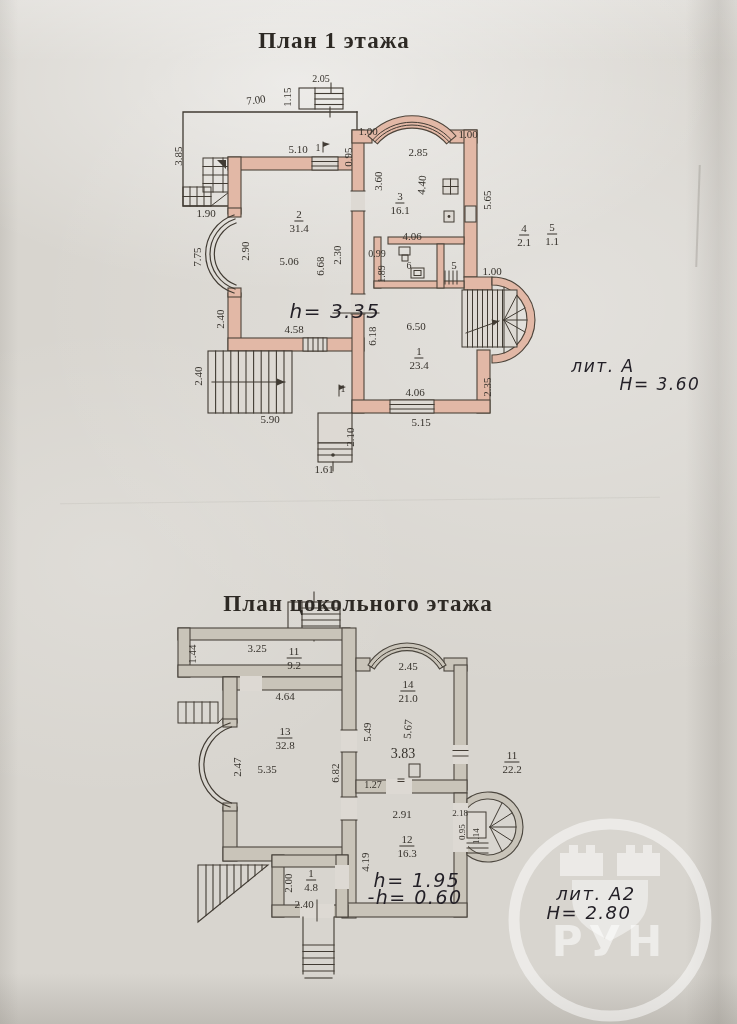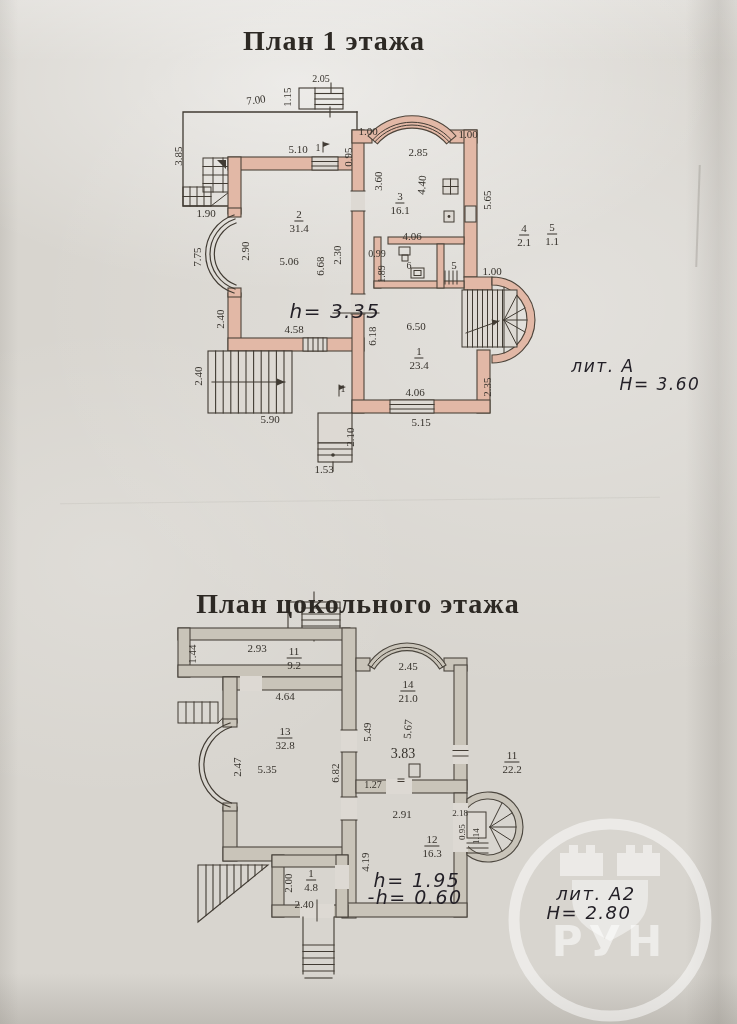--- a/index.html
+++ b/index.html
@@ -7,21 +7,21 @@
   .paper{position:absolute;inset:0;background:
     radial-gradient(600px 300px at 40% 8%, rgba(255,255,255,0.5), transparent 70%),
     radial-gradient(800px 600px at 75% 30%, rgba(255,255,255,0.28), transparent 65%),
     radial-gradient(500px 400px at 15% 55%, rgba(255,255,255,0.18), transparent 60%),
     linear-gradient(90deg, rgba(105,100,92,0.12) 0, rgba(0,0,0,0) 2.5%, rgba(0,0,0,0) 93%, rgba(105,100,92,0.18) 97.5%, rgba(150,146,138,0.12) 100%),
     linear-gradient(0deg, rgba(95,90,82,0.2) 0, rgba(0,0,0,0) 5%),
     linear-gradient(180deg, rgba(255,255,255,0.25) 0, rgba(0,0,0,0) 6%);
   }
   .crease{position:absolute;pointer-events:none;}
   svg{position:absolute;left:0;top:0;}
-  .plan-title{position:absolute;transform:translate(-50%,-50%);font-size:28px;font-weight:bold;color:#2d2924;letter-spacing:1px;white-space:nowrap;}
+  .plan-title{position:absolute;transform:translate(-50%,-50%);font-size:23px;font-weight:bold;color:#2d2924;letter-spacing:1px;white-space:nowrap;}
   .lbl{position:absolute;color:#36322c;white-space:nowrap;line-height:1;font-family:"Liberation Serif",serif;}
   .lbl.hw{font-family:"DejaVu Sans",sans-serif;font-style:italic;color:#221f26;letter-spacing:1.5px;}
   .frac{display:flex;flex-direction:column;align-items:center;line-height:1;}
   .frac .num{border-bottom:1.1px solid #36322c;padding:0 2px 1px;}
   .frac .den{padding-top:1px;}
   .wm-brand{position:absolute;left:20px;top:1024px;display:flex;align-items:center;gap:7px;color:rgba(255,255,255,0.8);font-family:"DejaVu Sans",sans-serif;font-weight:bold;font-size:19px;letter-spacing:0.5px;}
 </style>
 </head>
 <body>
 
@@ -373,28 +373,28 @@
     <div class="lbl frac" style="left: 419px; top: 358px; font-size: 11px; transform: translate(-50%, -50%);">
       <span class="num">1</span>
       <span class="den">23.4</span>
     </div>
     <div class="lbl" style="left: 198px; top: 376px; font-size: 11px; transform: translate(-50%, -50%) rotate(-90deg);">2.40</div>
     <div class="lbl" style="left: 270px; top: 419px; font-size: 11px; transform: translate(-50%, -50%);">5.90</div>
     <div class="lbl" style="left: 415px; top: 392px; font-size: 11px; transform: translate(-50%, -50%);">4.06</div>
     <div class="lbl" style="left: 487px; top: 387px; font-size: 11px; transform: translate(-50%, -50%) rotate(-90deg);">2.35</div>
     <div class="lbl" style="left: 421px; top: 422px; font-size: 11px; transform: translate(-50%, -50%);">5.15</div>
     <div class="lbl" style="left: 350px; top: 437px; font-size: 11px; transform: translate(-50%, -50%) rotate(-90deg);">2.10</div>
-    <div class="lbl" style="left: 324px; top: 469px; font-size: 11px; transform: translate(-50%, -50%);">1.53</div>
+    <div class="lbl" style="left: 324px; top: 469px; font-size: 11px; transform: translate(-50%, -50%);">1.61</div>
     <div class="lbl" style="left: 318px; top: 148px; font-size: 10px; transform: translate(-50%, -50%);">1</div>
     <div class="lbl" style="left: 343px; top: 389px; font-size: 10px; transform: translate(-50%, -50%);">1</div>
     <div class="lbl hw" style="left: 603px; top: 366px; font-size: 17px; transform: translate(-50%, -50%);">лит. А</div>
     <div class="lbl hw" style="left: 616px; top: 384px; font-size: 17px; transform: translate(-50%, -50%); margin-left: 44px;">Н= 3.60</div>
   </div>
 <div id="plan2-labels">
-    <div class="lbl" style="left: 257px; top: 648px; font-size: 11px; transform: translate(-50%, -50%);">2.93</div>
+    <div class="lbl" style="left: 257px; top: 648px; font-size: 11px; transform: translate(-50%, -50%);">3.25</div>
     <div class="lbl" style="left: 192px; top: 654px; font-size: 11px; transform: translate(-50%, -50%) rotate(-90deg);">1.44</div>
     <div class="lbl frac" style="left: 294px; top: 658px; font-size: 11px; transform: translate(-50%, -50%);">
       <span class="num">11</span>
       <span class="den">9.2</span>
     </div>
     <div class="lbl" style="left: 285px; top: 696px; font-size: 11px; transform: translate(-50%, -50%);">4.64</div>
     <div class="lbl frac" style="left: 285px; top: 738px; font-size: 11px; transform: translate(-50%, -50%);">
       <span class="num">13</span>
       <span class="den">32.8</span>
     </div>
@@ -411,21 +411,21 @@
     <div class="lbl" style="left: 403px; top: 754px; font-size: 14px; transform: translate(-50%, -50%);">3.83</div>
     <div class="lbl" style="left: 373px; top: 785px; font-size: 10px; transform: translate(-50%, -50%);">1.27</div>
     <div class="lbl frac" style="left: 512px; top: 762px; font-size: 11px; transform: translate(-50%, -50%);">
       <span class="num">11</span>
       <span class="den">22.2</span>
     </div>
     <div class="lbl" style="left: 402px; top: 814px; font-size: 11px; transform: translate(-50%, -50%);">2.91</div>
     <div class="lbl" style="left: 460px; top: 813px; font-size: 9px; transform: translate(-50%, -50%);">2.18</div>
     <div class="lbl" style="left: 462px; top: 832px; font-size: 9px; transform: translate(-50%, -50%) rotate(-90deg);">0.95</div>
     <div class="lbl" style="left: 476px; top: 836px; font-size: 9px; transform: translate(-50%, -50%) rotate(-90deg);">1.14</div>
-    <div class="lbl frac" style="left: 407px; top: 846px; font-size: 11px; transform: translate(-50%, -50%); margin-left: 25px;">
+    <div class="lbl frac" style="left: 407px; top: 846px; font-size: 11px; transform: translate(-50%, -50%);">
       <span class="num">12</span>
       <span class="den">16.3</span>
     </div>
     <div class="lbl" style="left: 365px; top: 862px; font-size: 11px; transform: translate(-50%, -50%) rotate(-90deg);">4.19</div>
     <div class="lbl hw" style="left: 417px; top: 880px; font-size: 19px; transform: translate(-50%, -50%);">h= 1.95</div>
     <div class="lbl hw" style="left: 415px; top: 897px; font-size: 19px; transform: translate(-50%, -50%);">-h= 0.60</div>
     <div class="lbl" style="left: 288px; top: 883px; font-size: 11px; transform: translate(-50%, -50%) rotate(-90deg);">2.00</div>
     <div class="lbl frac" style="left: 311px; top: 880px; font-size: 11px; transform: translate(-50%, -50%);">
       <span class="num">1</span>
       <span class="den">4.8</span>

